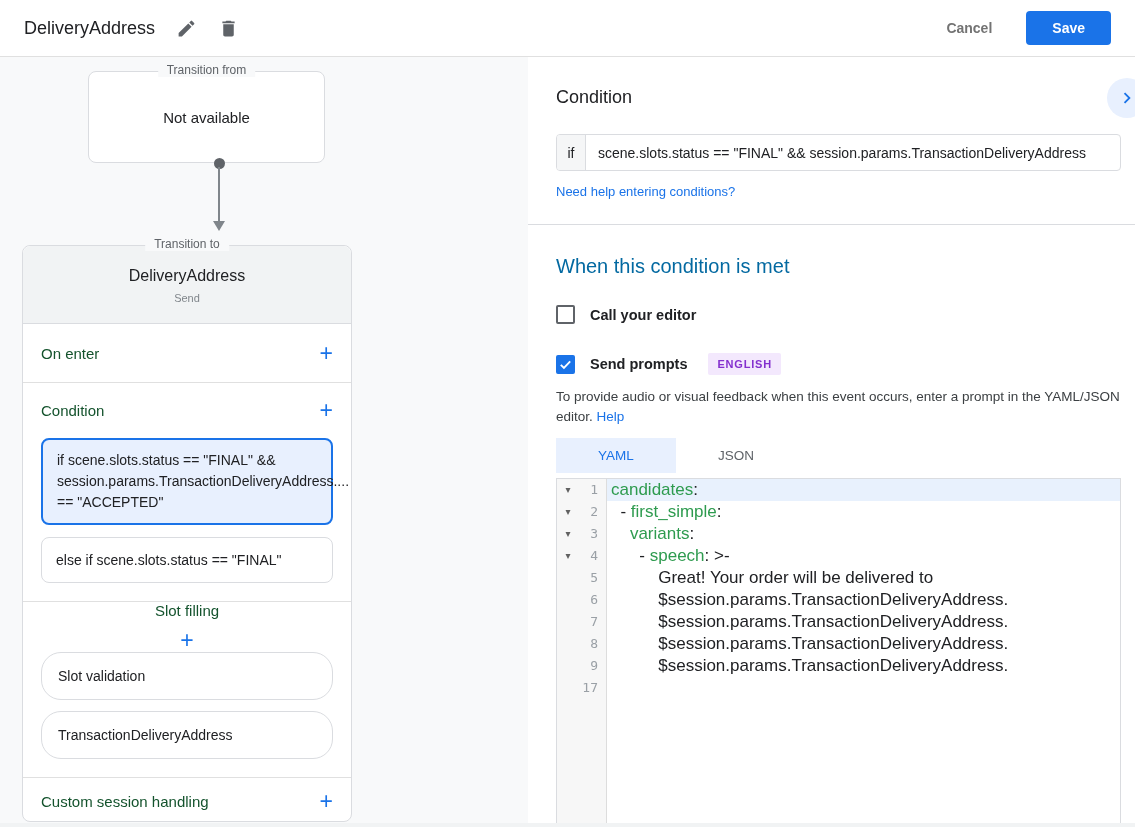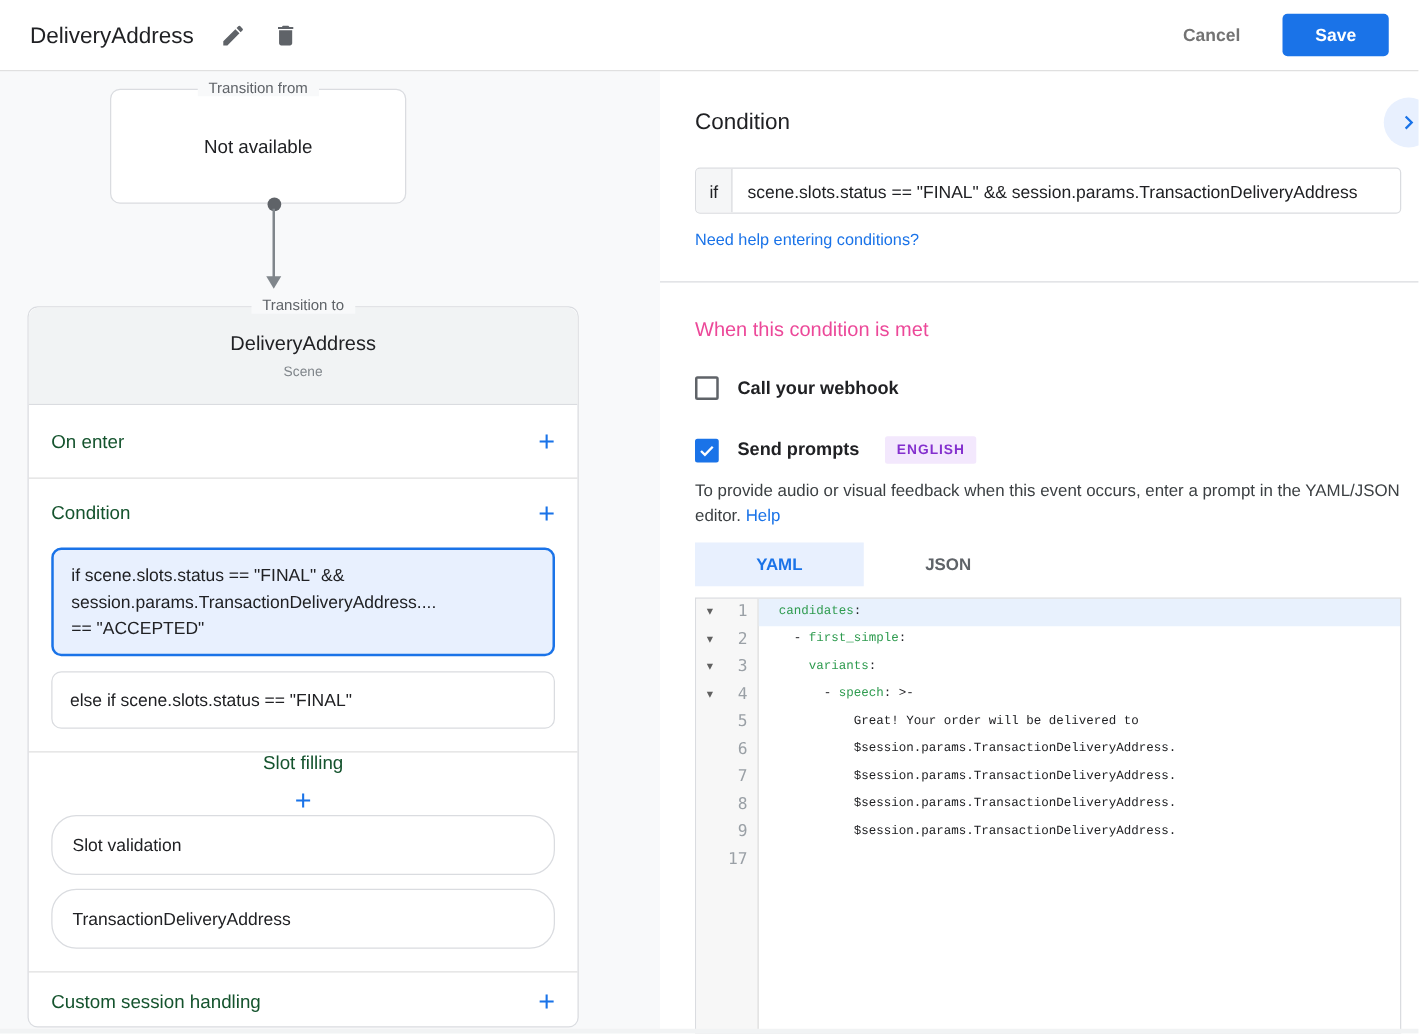--- a/index.html
+++ b/index.html
@@ -30,21 +30,21 @@
             padding:0 9px; font-size:12px; color:#5f6368; white-space:nowrap; }
   .from-value { font-size:15px; color:#202124; }
 
   
   .conn-dot { position:absolute; left:214px; top:101px; width:11px; height:11px; border-radius:50%; background:#5f6368; }
   .conn-line { position:absolute; left:218px; top:110px; width:2px; height:55px; background:#80868b; }
   .conn-arrow { position:absolute; left:213px; top:164px; width:0; height:0;
                 border-left:6px solid transparent; border-right:6px solid transparent; border-top:10px solid #80868b; }
 
   
-  .scene-card { position:absolute; left:22px; top:188px; width:441px; height:577px; background:#fff;
+  .scene-card { position:absolute; left:22px; top:188px; width:330px; height:577px; background:#fff;
                 border:1px solid #dadce0; border-radius:8px; }
   .scene-head { height:78px; background:#f1f3f4; border-bottom:1px solid #dadce0;
                 border-radius:8px 8px 0 0; text-align:center; padding-top:21px; }
   .scene-name { font-size:16px; color:#202124; }
   .scene-sub { font-size:11px; color:#80868b; margin-top:7px; }
   .sec-row { display:flex; align-items:center; justify-content:space-between; padding:0 18px; }
   .sec-row.h58 { height:58px; } .sec-row.h55 { height:55px; } .sec-row.h50 { height:50px;flex-direction:column; } .sec-row.h46 { height:46px; }
   .sec-label { font-size:15px; color:#14532d; }
   .plus-icon { color:#1a73e8; font-size:23px; font-weight:400; line-height:1; cursor:pointer; }
   .sec-divider { border-top:1px solid #e0e0e0; }
@@ -59,49 +59,49 @@
   .collapse-btn { position:absolute; top:21px; right:-12px; width:40px; height:40px; border-radius:50%;
                   background:#e8f0fe; display:flex; align-items:center; justify-content:center; cursor:pointer; }
   .collapse-btn svg { width:22px; height:22px; fill:#1a73e8; }
   .if-row { margin:26px 14px 0 28px; height:37px; display:flex; border:1px solid #dadce0; border-radius:4px; overflow:hidden; }
   .if-cell { width:29px; flex:none; background:#f5f6f7; border-right:1px solid #dadce0; display:flex;
              align-items:center; justify-content:center; font-size:14px; color:#202124; }
   .if-value { flex:1; display:flex; align-items:center; padding:0 12px; font-size:14px; color:#202124;
               white-space:nowrap; overflow:hidden; }
   .help-link { display:inline-block; margin:13px 0 0 28px; font-size:13px; color:#1a73e8; cursor:pointer; }
   .hdivider { border-top:1px solid #dadce0; margin-top:24px; }
-  .when-title { font-size:16px; color:#ec4899; margin:30px 0 0 28px; }
+  .when-title { font-size:20px; color:#0369a1; margin:30px 0 0 28px; }
   .check-row { display:flex; align-items:center; margin-left:28px; }
   .check-row.r1 { margin-top:27px; } .check-row.r2 { margin-top:29px; }
   .checkbox { width:19px; height:19px; border:2px solid #5f6368; border-radius:2px; background:#fff;
               flex:none; cursor:pointer; display:flex; align-items:center; justify-content:center; }
   .checkbox svg { display:none; width:15px; height:15px; fill:none; stroke:#fff; stroke-width:3; }
   .checkbox.checked { background:#1a73e8; border-color:#1a73e8; }
   .checkbox.checked svg { display:block; }
   .check-label { font-size:14.5px; font-weight:700; color:#202124; margin-left:15px; }
   .lang-badge { margin-left:21px; background:#f3e8fd; color:#8430ce; font-size:11px; font-weight:700;
                 letter-spacing:.8px; padding:5px 9px; border-radius:2px; }
   .desc { margin:12px 14px 0 28px; max-width:572px; font-size:13.5px; line-height:20px; color:#3c4043; }
   .desc a { color:#1a73e8; text-decoration:none; cursor:pointer; }
   .tabs { display:flex; margin:11px 0 0 28px; }
-  .tab { width:135px; height:35px; display:flex; align-items:center; justify-content:center;
-         font-size:13.5px; font-weight:700; color:#5f6368; cursor:pointer; }
+  .tab { width:120px; height:35px; display:flex; align-items:center; justify-content:center;
+         font-size:13.5px; font-weight:400; color:#5f6368; cursor:pointer; }
   .tab.active { background:#e8f0fe; color:#1a73e8; }
 
   
   .editor { position:absolute; left:28px; right:14px; top:421px; bottom:0;
             border:1px solid #dadce0; background:#fff; overflow:hidden; }
   .gutter-bg { position:absolute; left:0; top:0; bottom:0; width:50px; background:#f7f7f7; border-right:1px solid #ddd; }
   .code-row { position:relative; display:flex; height:22px; line-height:22px; }
   .gutter-cell { width:50px; flex:none; display:flex; align-items:center; position:relative; z-index:1; }
   .fold { width:16px; text-align:center; font-size:10px; color:#616161; cursor:pointer; margin-left:3px; }
   .lnum { flex:1; text-align:right; padding-right:9px; font-family:"DejaVu Sans Mono", monospace;
           font-size:13px; color:#9aa0a6; }
-  .code-cell { flex:1; white-space:pre; overflow:hidden; font-family:Liberation Mono, monospace;
-               font-size:10px; color:#202124; padding-left:16px; }
+  .code-cell { flex:1; white-space:pre; overflow:hidden; font-family:Liberation Sans, sans-serif;
+               font-size:17px; color:#202124; padding-left:4px; }
   .code-row.selected .code-cell { background:#e8f1fd; }
   .tok-key { color:#2e9b4f; }
   .tok-plain { color:#202124; }
 
   .bottom-strip { position:absolute; left:0; right:0; bottom:0; height:4px; background:#f1f3f4; z-index:6; }
 </style>
 </head>
 <body>
 
 <div id="page">
@@ -133,21 +133,21 @@
       </div>
       <div class="conn-dot"></div>
       <div class="conn-line"></div>
       <div class="conn-arrow"></div>
 
       <div class="scene-card">
         <span class="legend">Transition to</span>
 
         <div class="scene-head">
           <div class="scene-name">DeliveryAddress</div>
-          <div class="scene-sub">Scene</div>
+          <div class="scene-sub">Send</div>
         </div>
 
         <div class="sec-row h58">
           <span class="sec-label">On enter</span>
           <span class="plus-icon">+</span>
         </div>
 
         <div class="sec-divider"></div>
         <div class="sec-row h55">
           <span class="sec-label">Condition</span>
@@ -192,21 +192,21 @@
       <span class="help-link">Need help entering conditions?</span>
 
       <div class="hdivider"></div>
 
       <div class="when-title">When this condition is met</div>
 
       <div class="check-row r1">
         <span class="checkbox">
           
         </span>
-        <span class="check-label">Call your webhook</span>
+        <span class="check-label">Call your editor</span>
       </div>
 
       <div class="check-row r2">
         <span class="checkbox checked">
           <svg viewBox="0 0 24 24">
               <polyline points="4.5,12.5 9.5,17.5 19.5,7"></polyline>
             </svg>
         </span>
         <span class="check-label">Send prompts</span>
         <span class="lang-badge">ENGLISH</span>

